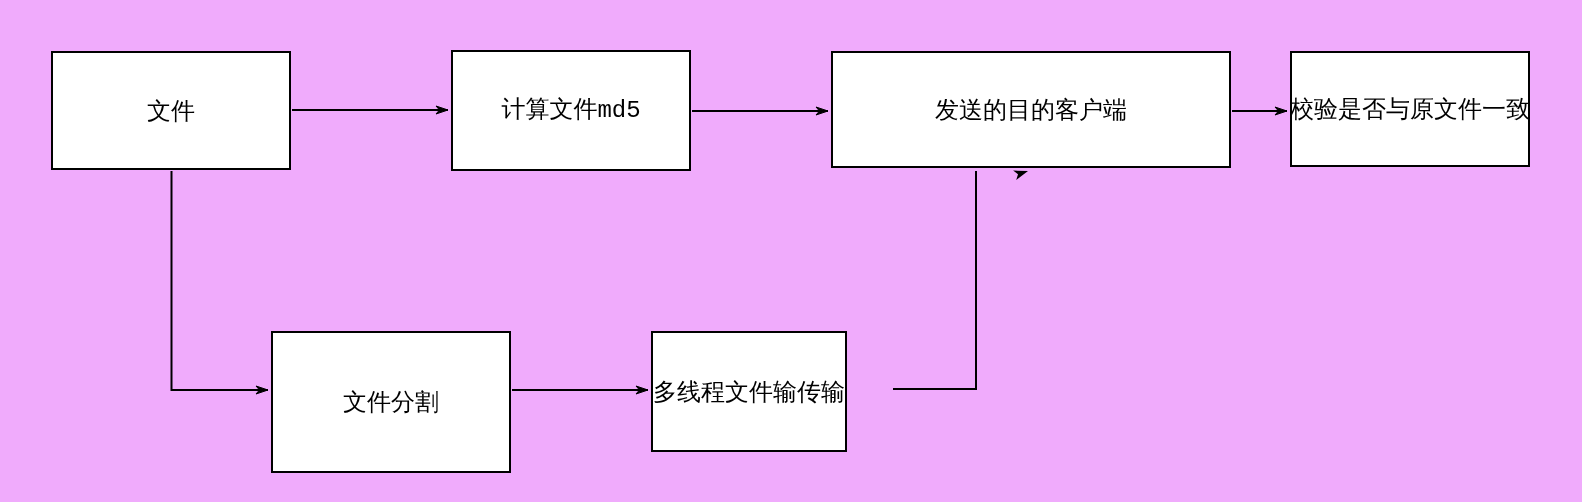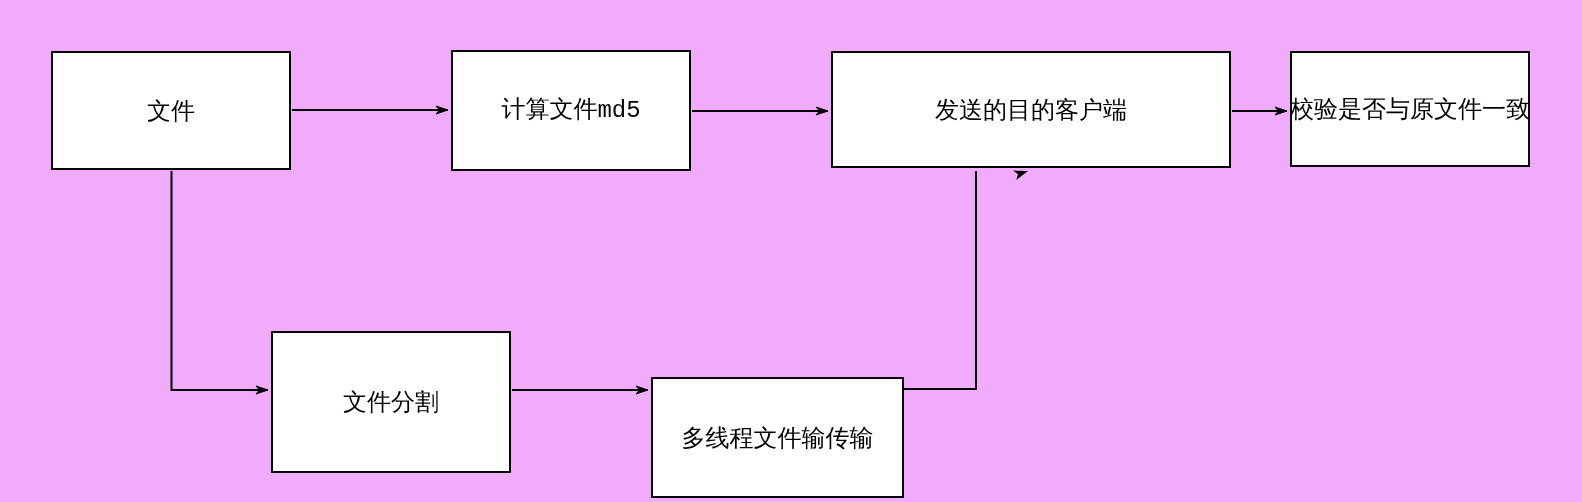--- a/index.html
+++ b/index.html
@@ -29,21 +29,21 @@
     color: #000000;
     font-size: 24px;
     line-height: 30px;
     white-space: nowrap;
   }
   .node-file        { left: 51px;   top: 51px;  width: 240px; height: 119px; }
   .node-calc-md5    { left: 451px;  top: 50px;  width: 240px; height: 121px; font-family: Liberation Mono, monospace; }
   .node-dest-client { left: 831px;  top: 51px;  width: 400px; height: 117px; }
   .node-verify-orig { left: 1290px; top: 51px;  width: 240px; height: 116px; }
   .node-file-split  { left: 271px;  top: 331px; width: 240px; height: 142px; }
-  .node-mt-transfer { left: 651px;  top: 331px; width: 253px; height: 121px; margin-top: 46px; }
+  .node-mt-transfer { left: 651px;  top: 331px; width: 196px; height: 121px; }
   .edge { stroke: #000000; stroke-width: 2; fill: none; }
 </style>
 </head>
 <body>
 
 <div class="canvas">
 
   <svg class="edges-layer" width="1582" height="502" viewBox="0 0 1582 502" xmlns="http://www.w3.org/2000/svg">
     <defs>
       <marker id="arrow" markerWidth="16" markerHeight="12" refX="13" refY="5" orient="auto" markerUnits="userSpaceOnUse">

